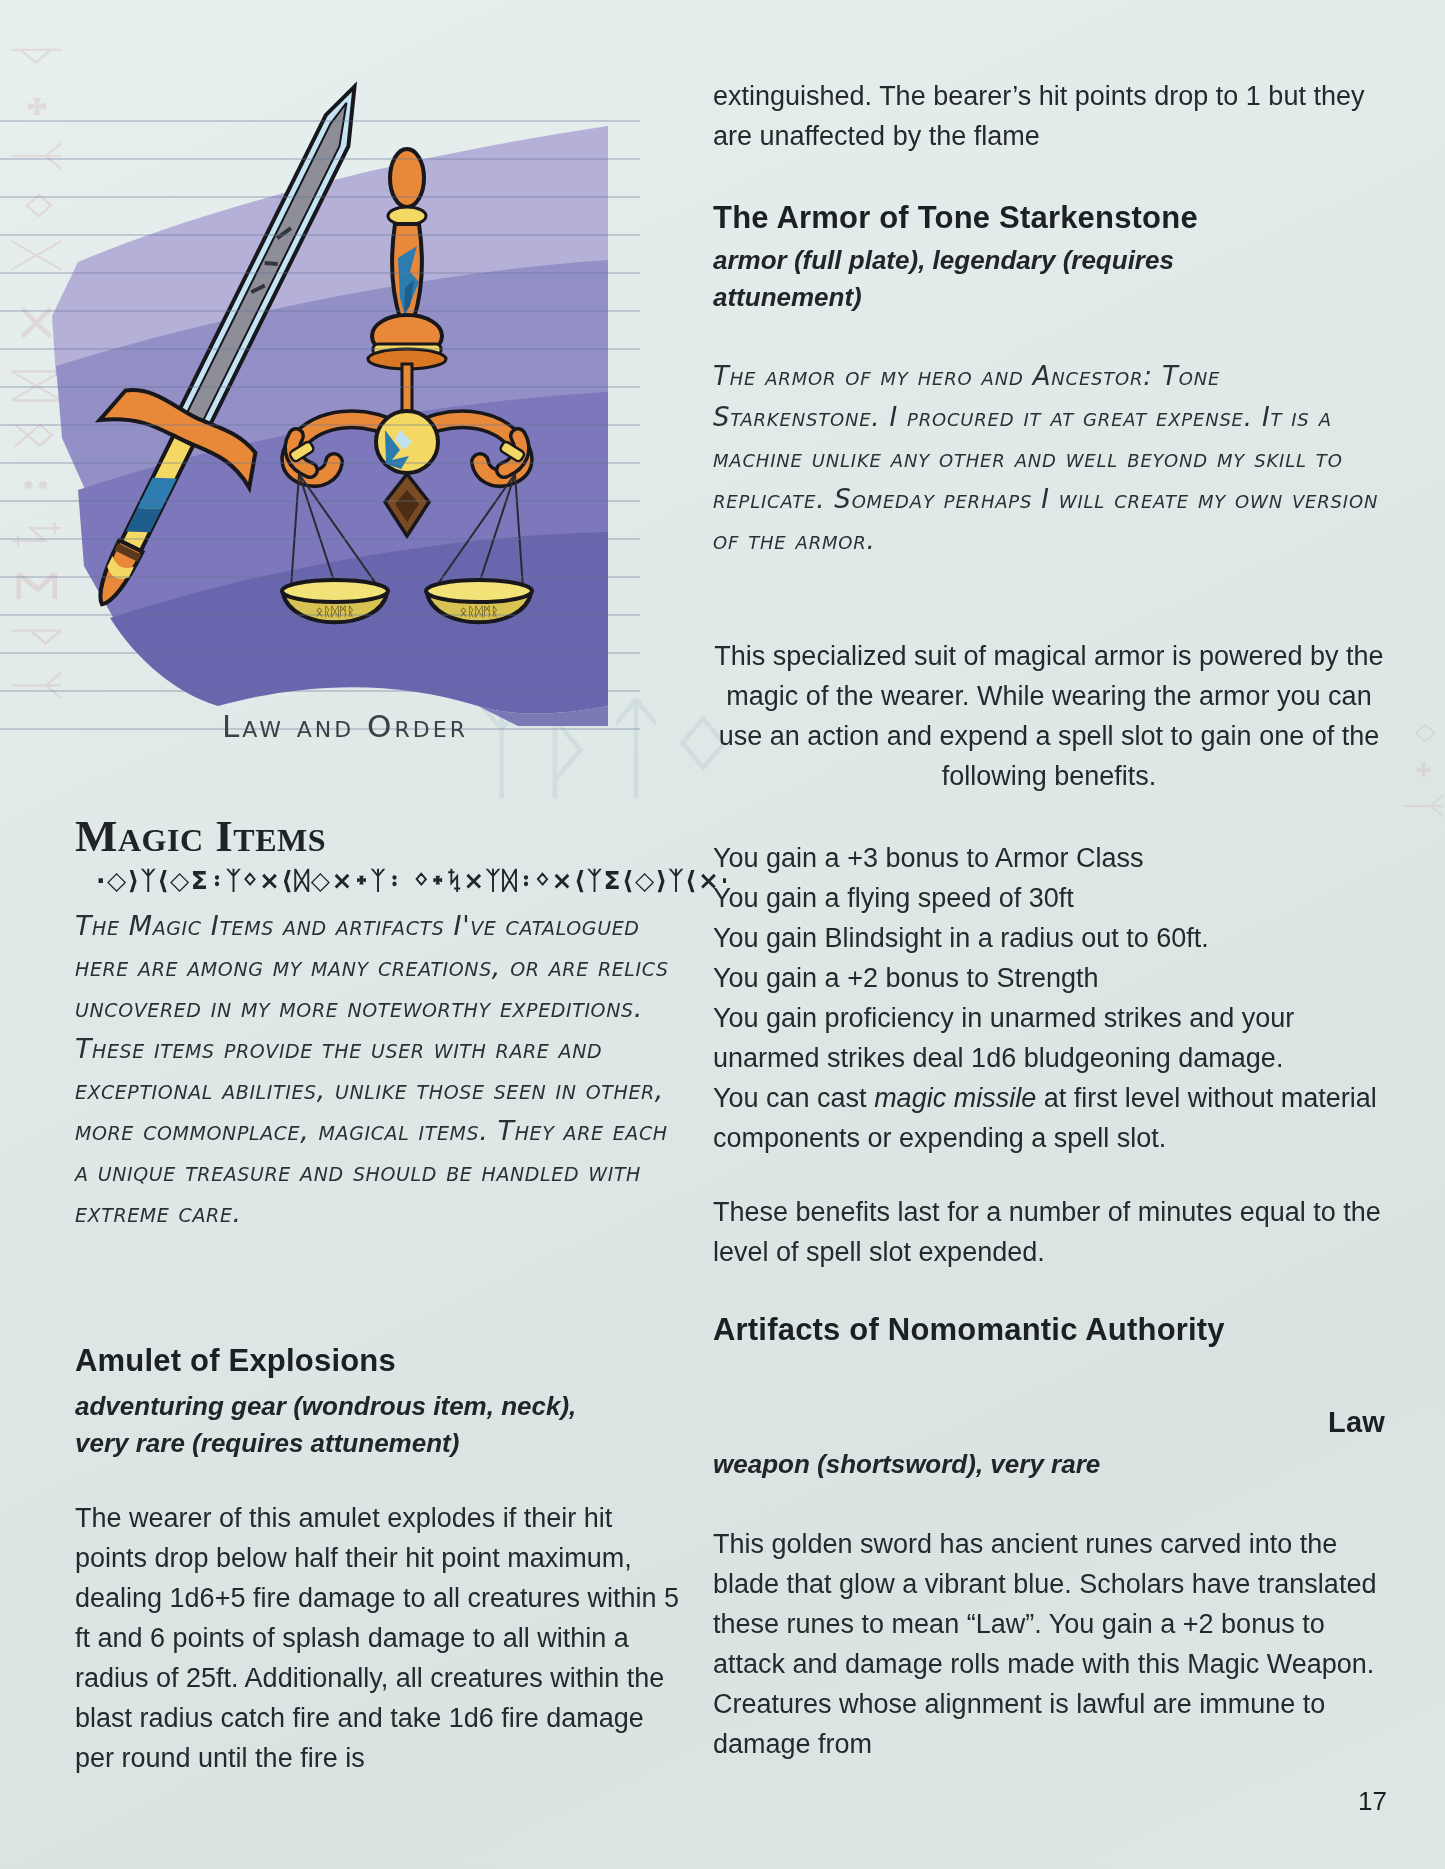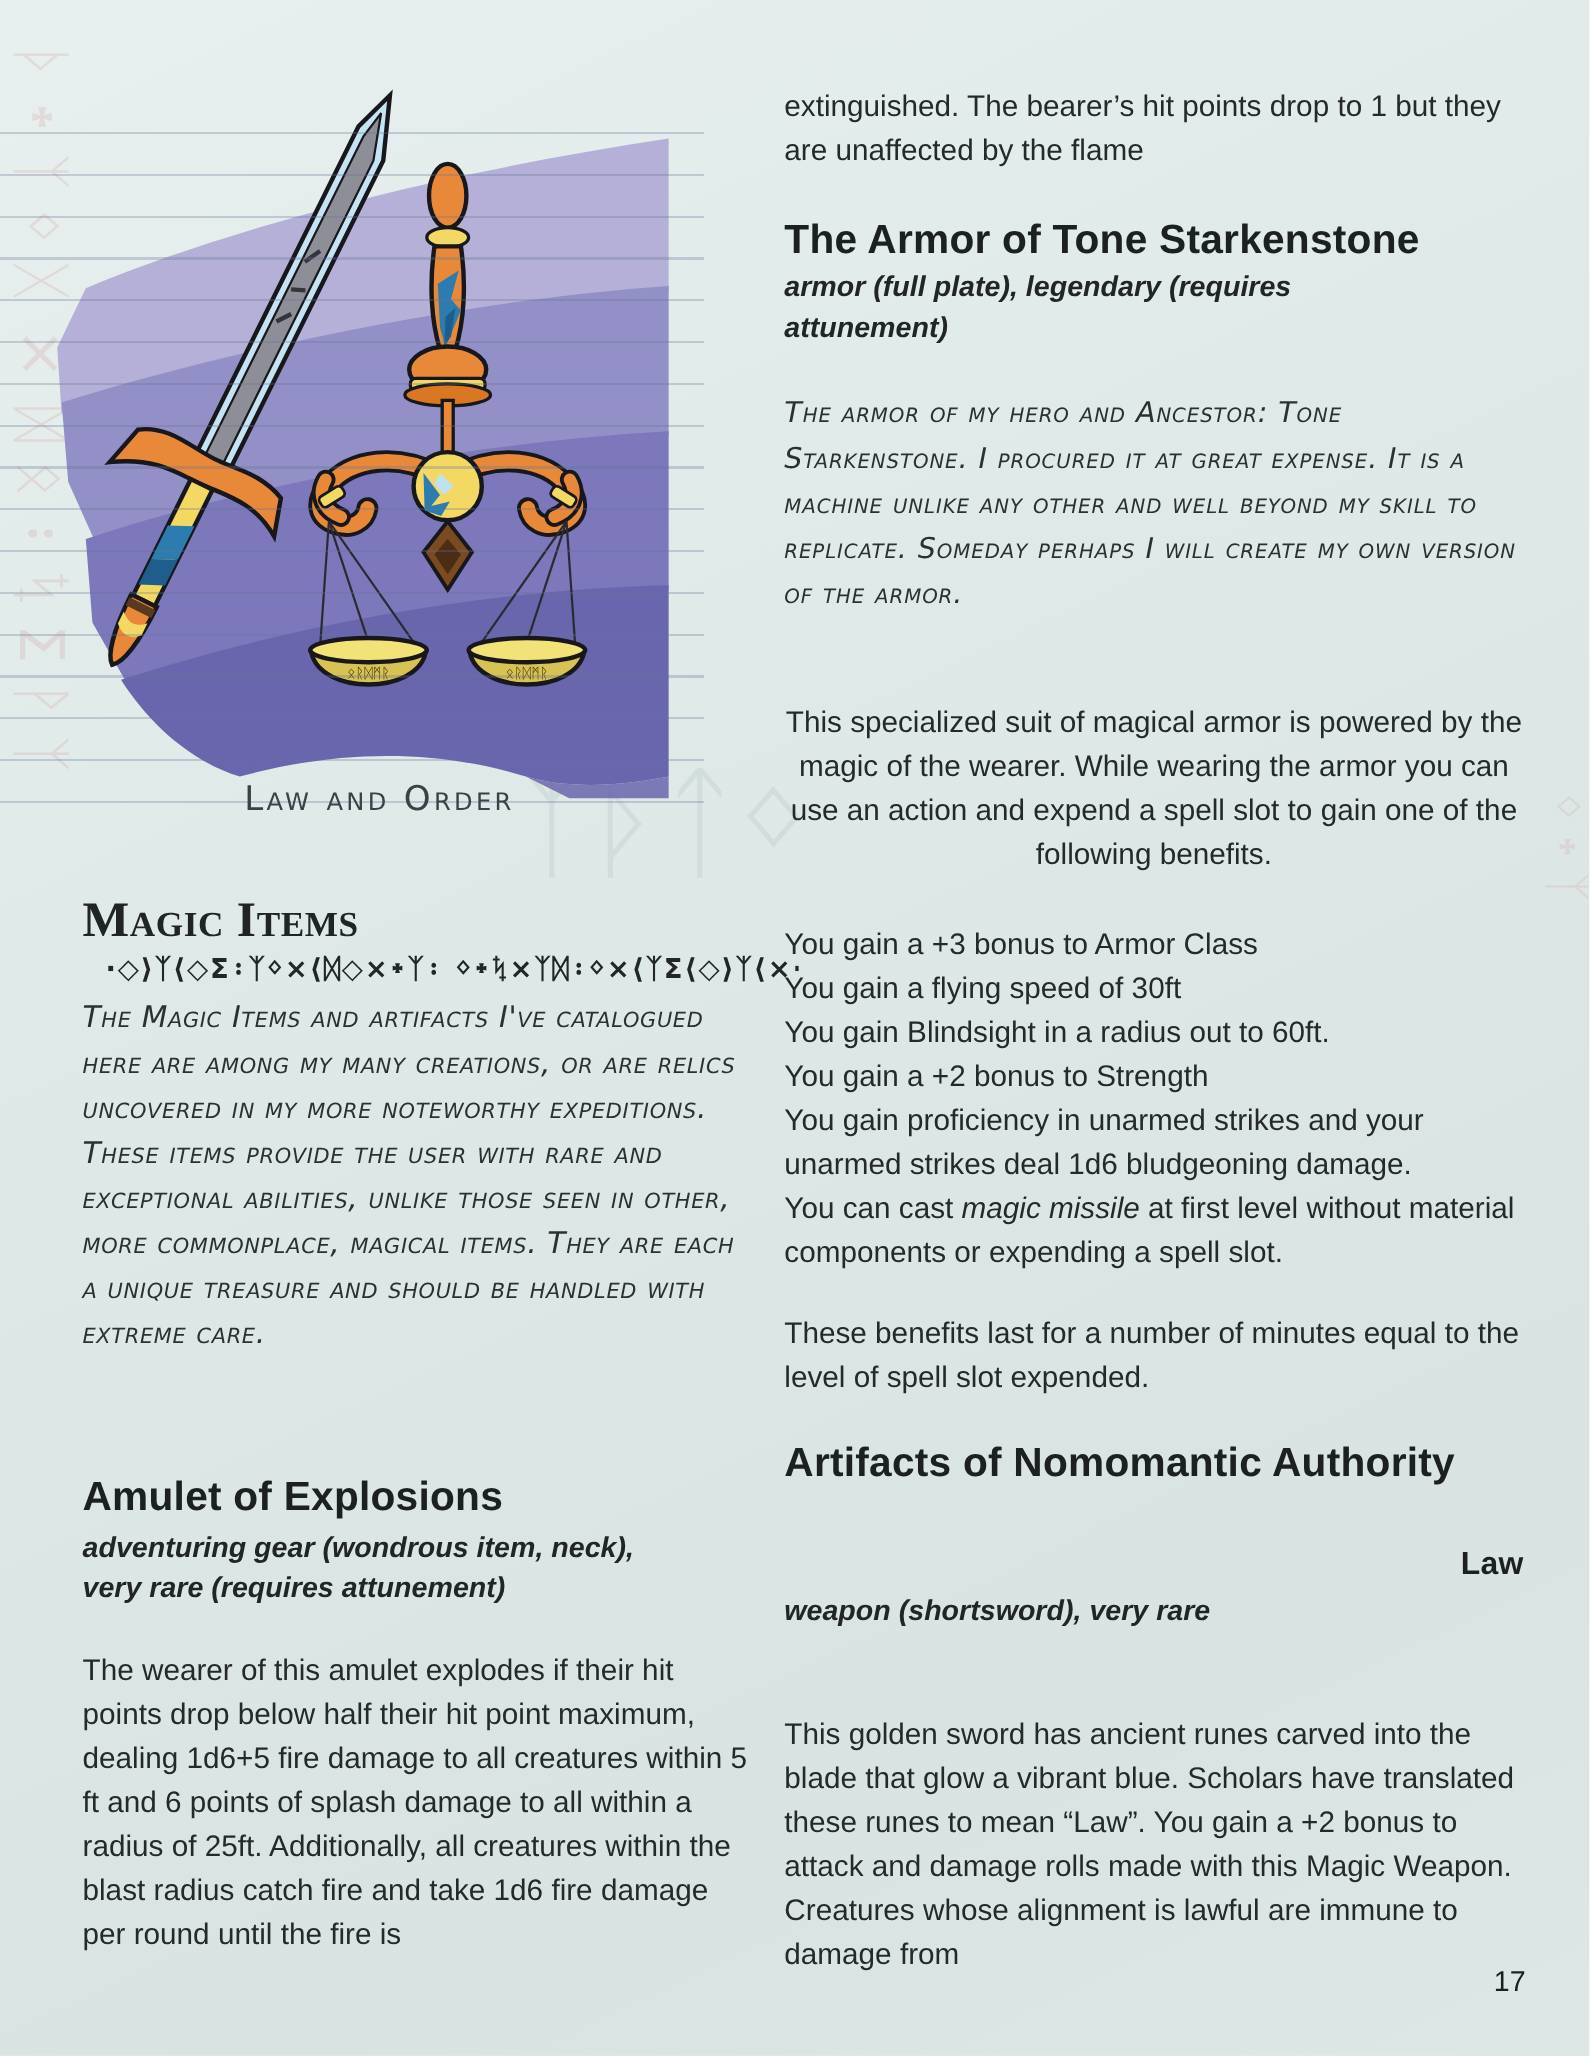--- a/index.html
+++ b/index.html
@@ -19,21 +19,21 @@
   }
   html,body{margin:0;padding:0;}
   body{width:1445px;height:1869px;overflow:hidden;}
   .page{
     position:relative;width:1445px;height:1869px;
     background:linear-gradient(155deg,#e7f0ee 0%,#dfe9e7 38%,#d9e4e2 78%,#dde7e5 100%);
     font-family:"Liberation Sans", sans-serif;color:var(--ink);
   }
   .abs{position:absolute;}
   .body-text{font-size:27px;line-height:40px;color:var(--ink);}
-  .h-item{font-size:37px;line-height:36px;font-weight:700;color:#1d2022;letter-spacing:.2px;}
+  .h-item{font-size:31px;line-height:36px;font-weight:700;color:#1d2022;letter-spacing:.2px;}
   .sub-italic{font-size:26px;line-height:37px;font-weight:700;font-style:italic;color:#222527;}
   .hand{font-family:"DejaVu Sans", sans-serif;font-variant:small-caps;font-style:italic;
         font-size:26px;line-height:41px;letter-spacing:.8px;color:var(--ink-soft);font-weight:500;}
   .hand-upright{font-family:"DejaVu Sans", sans-serif;font-variant:small-caps;
         font-size:27px;line-height:41px;letter-spacing:.6px;color:var(--ink-soft);font-weight:500;font-style:italic;}
   .mi-title{font-family:Liberation Serif, serif;font-variant:small-caps;font-size:45px;line-height:48px;
         font-weight:600;letter-spacing:.5px;color:#202427;}
   .caption{font-family:"DejaVu Sans", sans-serif;font-variant:small-caps;
         font-size:31px;letter-spacing:3px;color:#3c4145;font-weight:500;text-align:center;}
   .divider{font-family:"DejaVu Sans", sans-serif;font-weight:700;font-size:25px;letter-spacing:1.5px;
@@ -174,17 +174,17 @@
       <p class="benefit">You gain proficiency in unarmed strikes and your unarmed strikes deal 1d6 bludgeoning damage.</p>
       <p class="benefit"><span>You can cast </span><span style="font-style:italic">magic missile</span><span> at first level without material components or expending a spell slot.</span></p>
     </div>
 
     <div class="abs body-text" style="left:713px;top:1192px;width:672px;">These benefits last for a number of minutes equal to the level of spell slot expended.</div>
 
     <div class="abs h-item" style="left:713px;top:1312px;width:672px;">Artifacts of Nomomantic Authority</div>
 
     <div class="abs h-item" style="left:713px;top:1404px;width:672px;font-size:29px;text-align:right;">Law</div>
     <div class="abs sub-italic" style="left:713px;top:1446px;width:672px;">weapon (shortsword), very rare</div>
-    <div class="abs body-text" style="left:713px;top:1524px;width:672px;margin-top:32px;">This golden sword has ancient runes carved into the blade that glow a vibrant blue. Scholars have translated these runes to mean “Law”. You gain a +2 bonus to attack and damage rolls made with this Magic Weapon. Creatures whose alignment is lawful are immune to damage from</div>
+    <div class="abs body-text" style="left:713px;top:1524px;width:672px;">This golden sword has ancient runes carved into the blade that glow a vibrant blue. Scholars have translated these runes to mean “Law”. You gain a +2 bonus to attack and damage rolls made with this Magic Weapon. Creatures whose alignment is lawful are immune to damage from</div>
   </div>
 
   <div class="abs page-num" style="left:1358px;top:1786px;">17</div>
 </div>
 
 </body></html>

